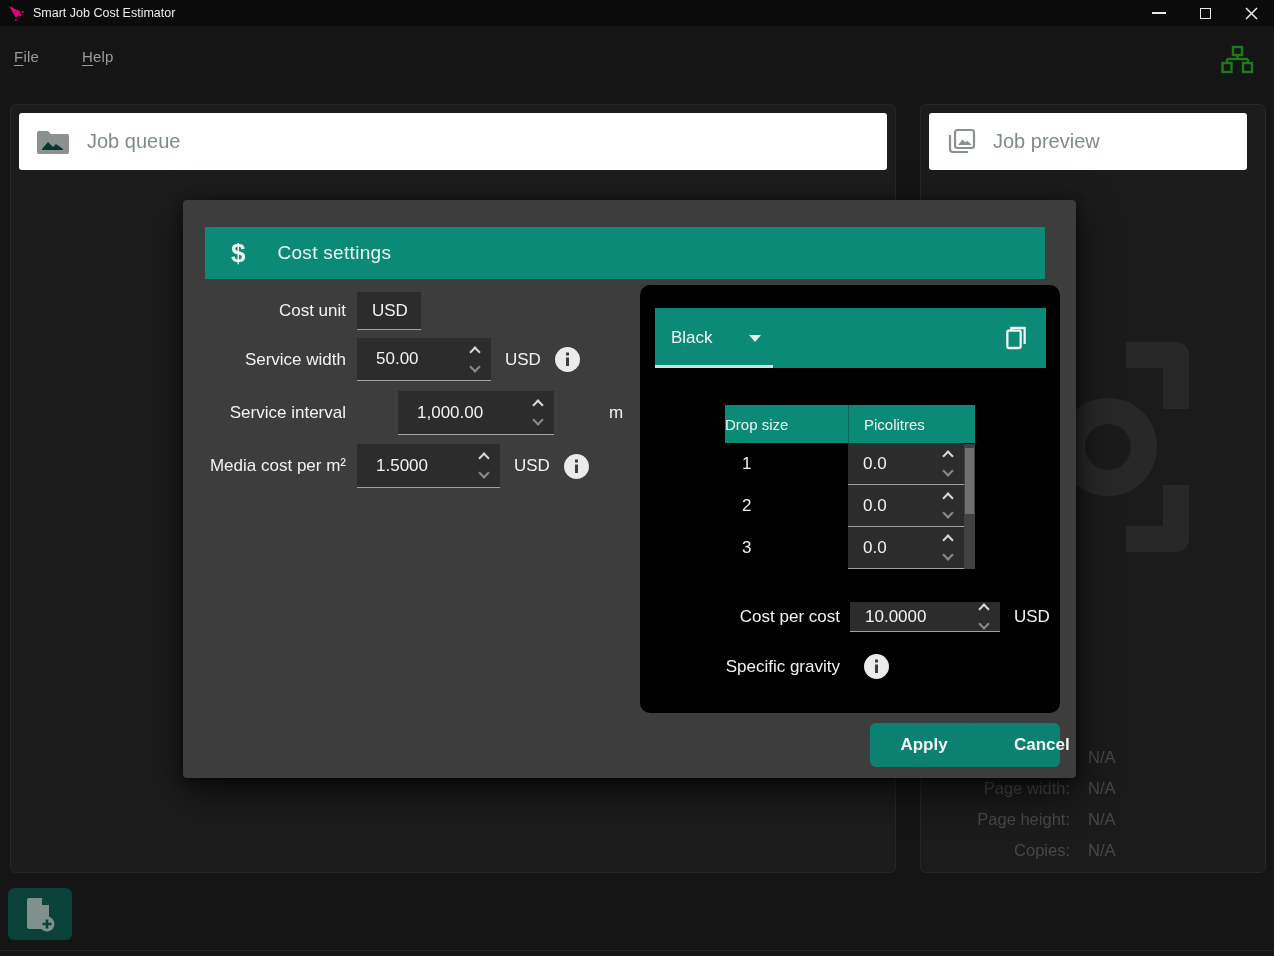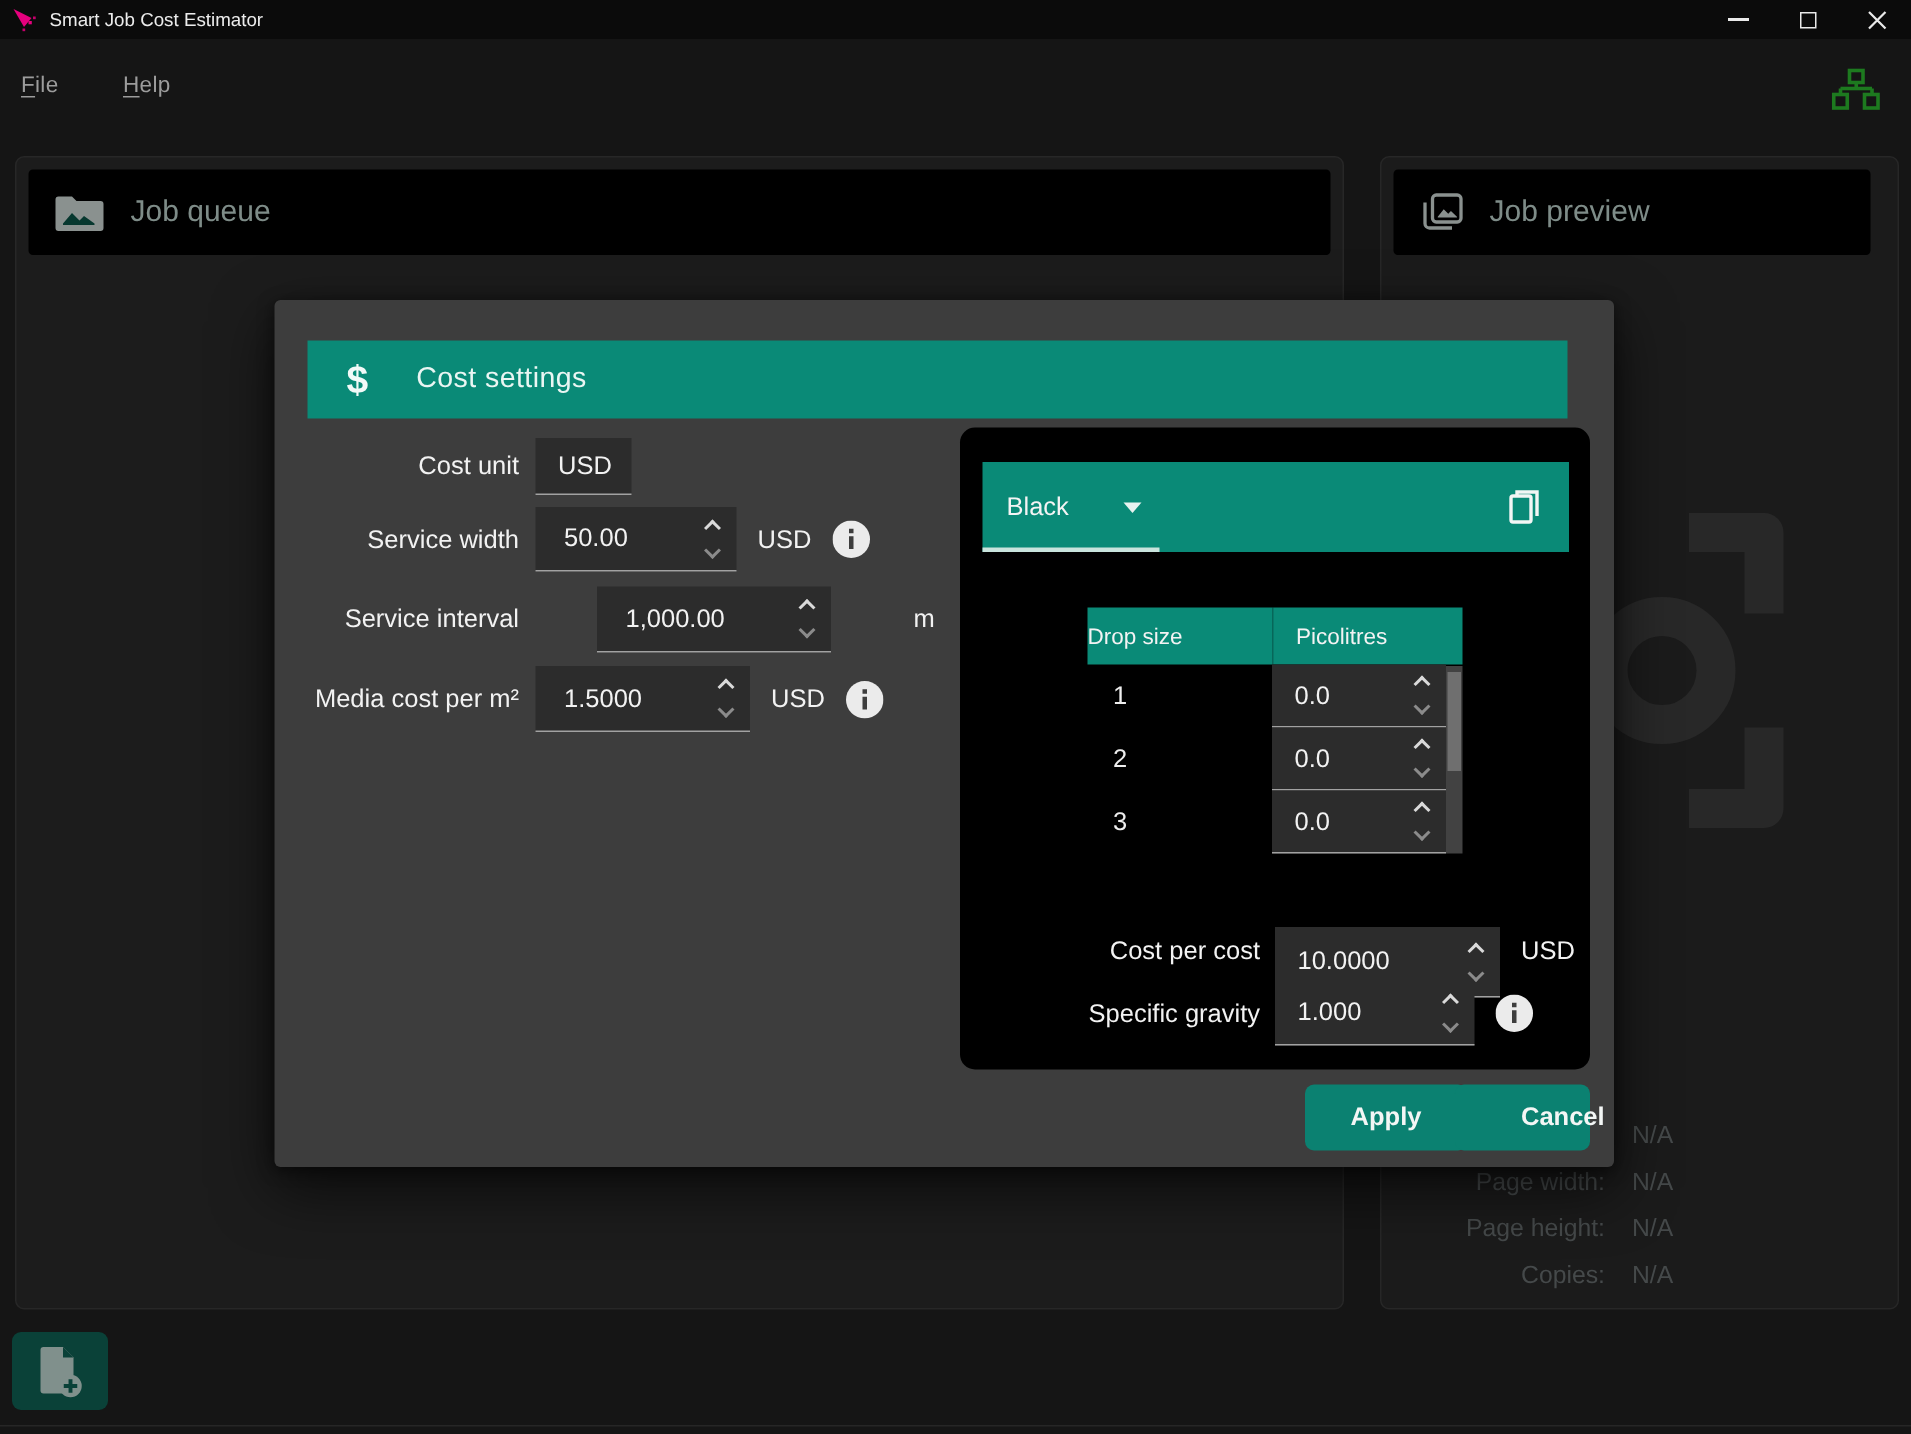--- a/index.html
+++ b/index.html
@@ -15,21 +15,21 @@
   .titlebar .ttl { margin-left:8px; font-size:12.5px; color:#ececec; }
   .wincontrols { position:absolute; right:0; top:0; height:26px; display:flex; }
   .winbtn { width:46px; height:26px; display:flex; align-items:center; justify-content:center; cursor:default; }
   .min-glyph { width:14px; height:0; border-top:2px solid #eaeaea; }
   .max-glyph { width:11px; height:11px; border:1.6px solid #eaeaea; }
   
   .menu-item { position:absolute; top:48px; font-size:15px; color:#9c9c9c; letter-spacing:.2px; }
   .menu-item u { text-underline-offset:3px; }
   
   .panel { position:absolute; background:#1c1c1c; border:1px solid #272727; border-radius:6px; }
-  .panel-header { position:absolute; left:8px; top:8px; height:57px; background:#000000; border-radius:3px; display:flex; align-items:center; }
+  .panel-header { position:absolute; left:8px; top:8px; height:57px; background:#ffffff; border-radius:3px; display:flex; align-items:center; }
   .panel-header .ph-label { font-size:20px; color:#7e8c88; margin-left:16px; }
   .panel-header svg { margin-left:16px; }
   
   .watermark { position:absolute; left:980px; top:330px; }
   
   .info-rows { position:absolute; left:920px; top:742px; width:270px; }
   .info-row { display:flex; height:31px; align-items:center; font-size:16.5px; color:#45494a; }
   .info-row .lbl { width:150px; text-align:right; }
   .info-row .val { margin-left:18px; }
   
@@ -296,39 +296,32 @@
             </div>
           </div>
         </div>
         <div class="t-scroll">
           <div class="t-thumb"></div>
         </div>
       </div>
 
       <div class="ink-row" style="left:0; top:317px;">
         <span class="ink-label">Cost per cost</span>
-        <div class="spin" style="width:150px; height:47px;margin-top:16px;">
+        <div class="spin" style="width:150px; height:30px;">
           <span class="val">10.0000</span>
           <div class="arrows">
             <div class="chv chv-up"></div>
             <div class="chv chv-down"></div>
           </div>
         </div>
         <span class="unit">USD</span>
       </div>
 
       <div class="ink-row" style="left:0; top:369px;">
         <span class="ink-label">Specific gravity</span>
-        <div class="spin" style="width:133px; height:43px;">
-          <span class="val">1.000</span>
-          <div class="arrows">
-            <div class="chv chv-up"></div>
-            <div class="chv chv-down"></div>
-          </div>
-        </div>
         <svg class="info-icon" width="25" height="25" viewBox="0 0 25 25">
           <circle cx="12.5" cy="12.5" r="12.5" fill="#ebebeb"></circle>
           <rect x="11" y="10.5" width="3" height="8.5" fill="#3d3d3d"></rect>
           <rect x="11" y="5.5" width="3" height="3" fill="#3d3d3d"></rect>
         </svg>
       </div>
     </div>
 
     <button class="dlg-btn apply">Apply</button>
     <button class="dlg-btn cancel">Cancel</button>

